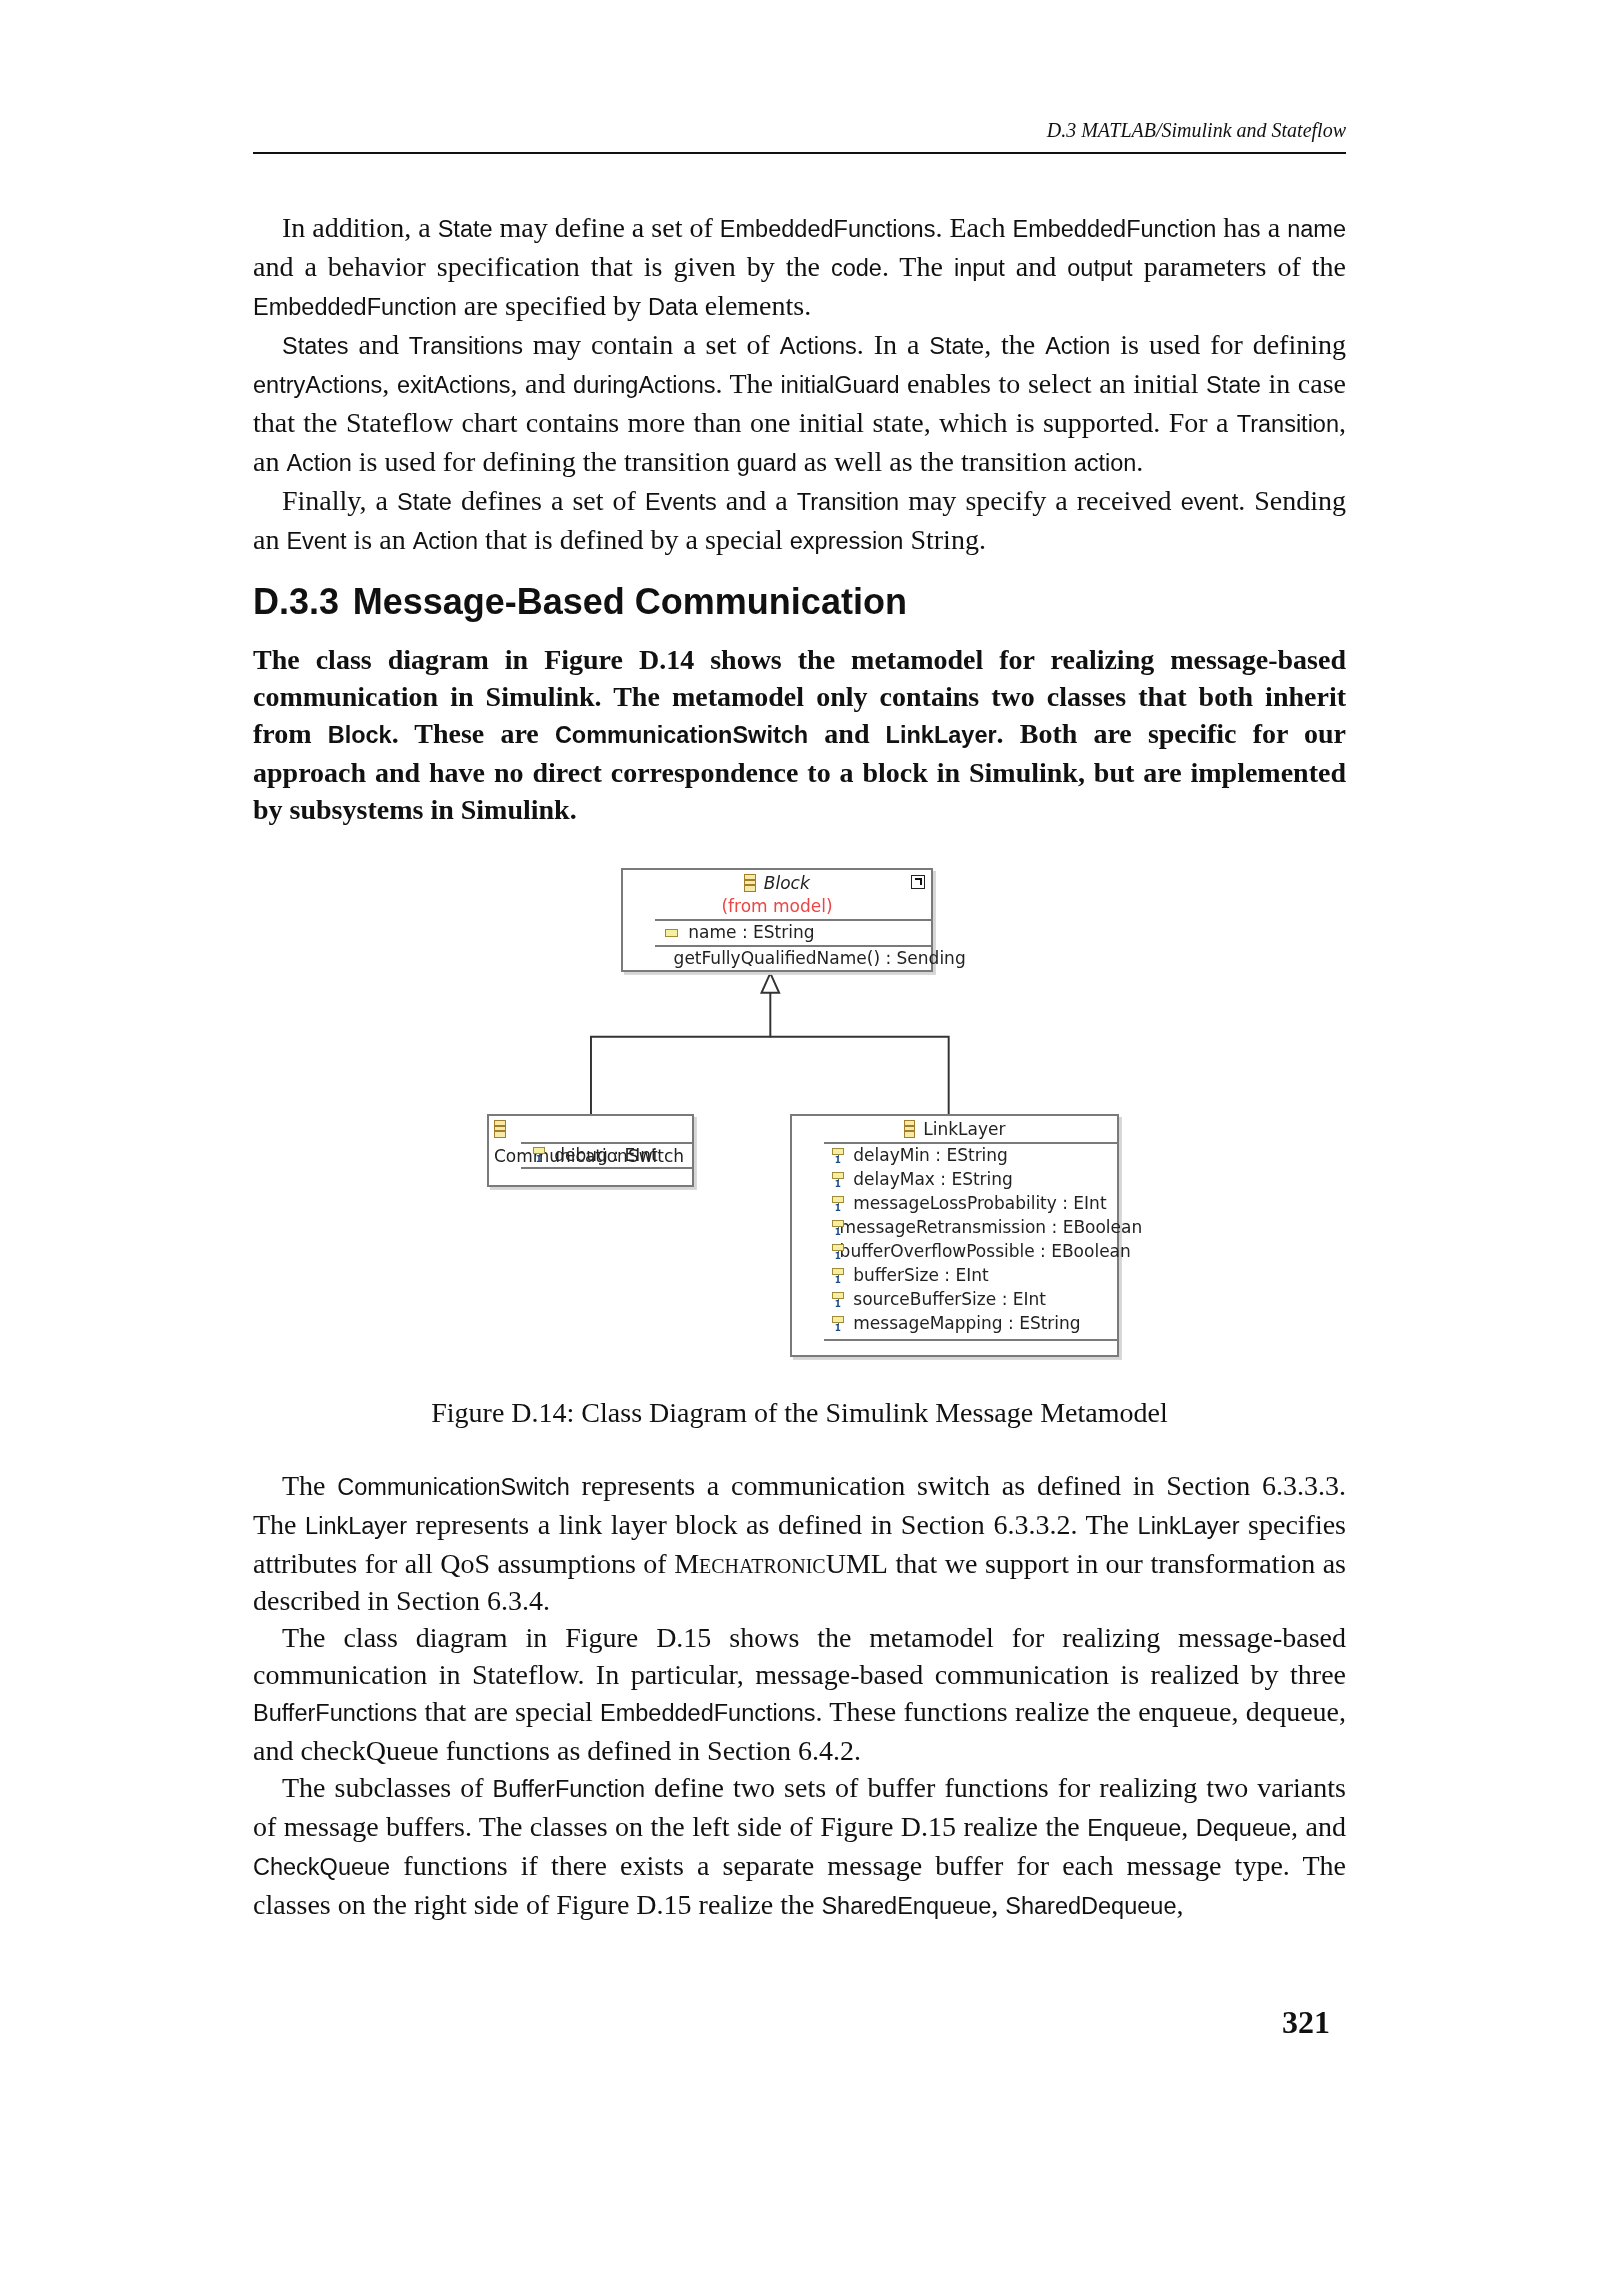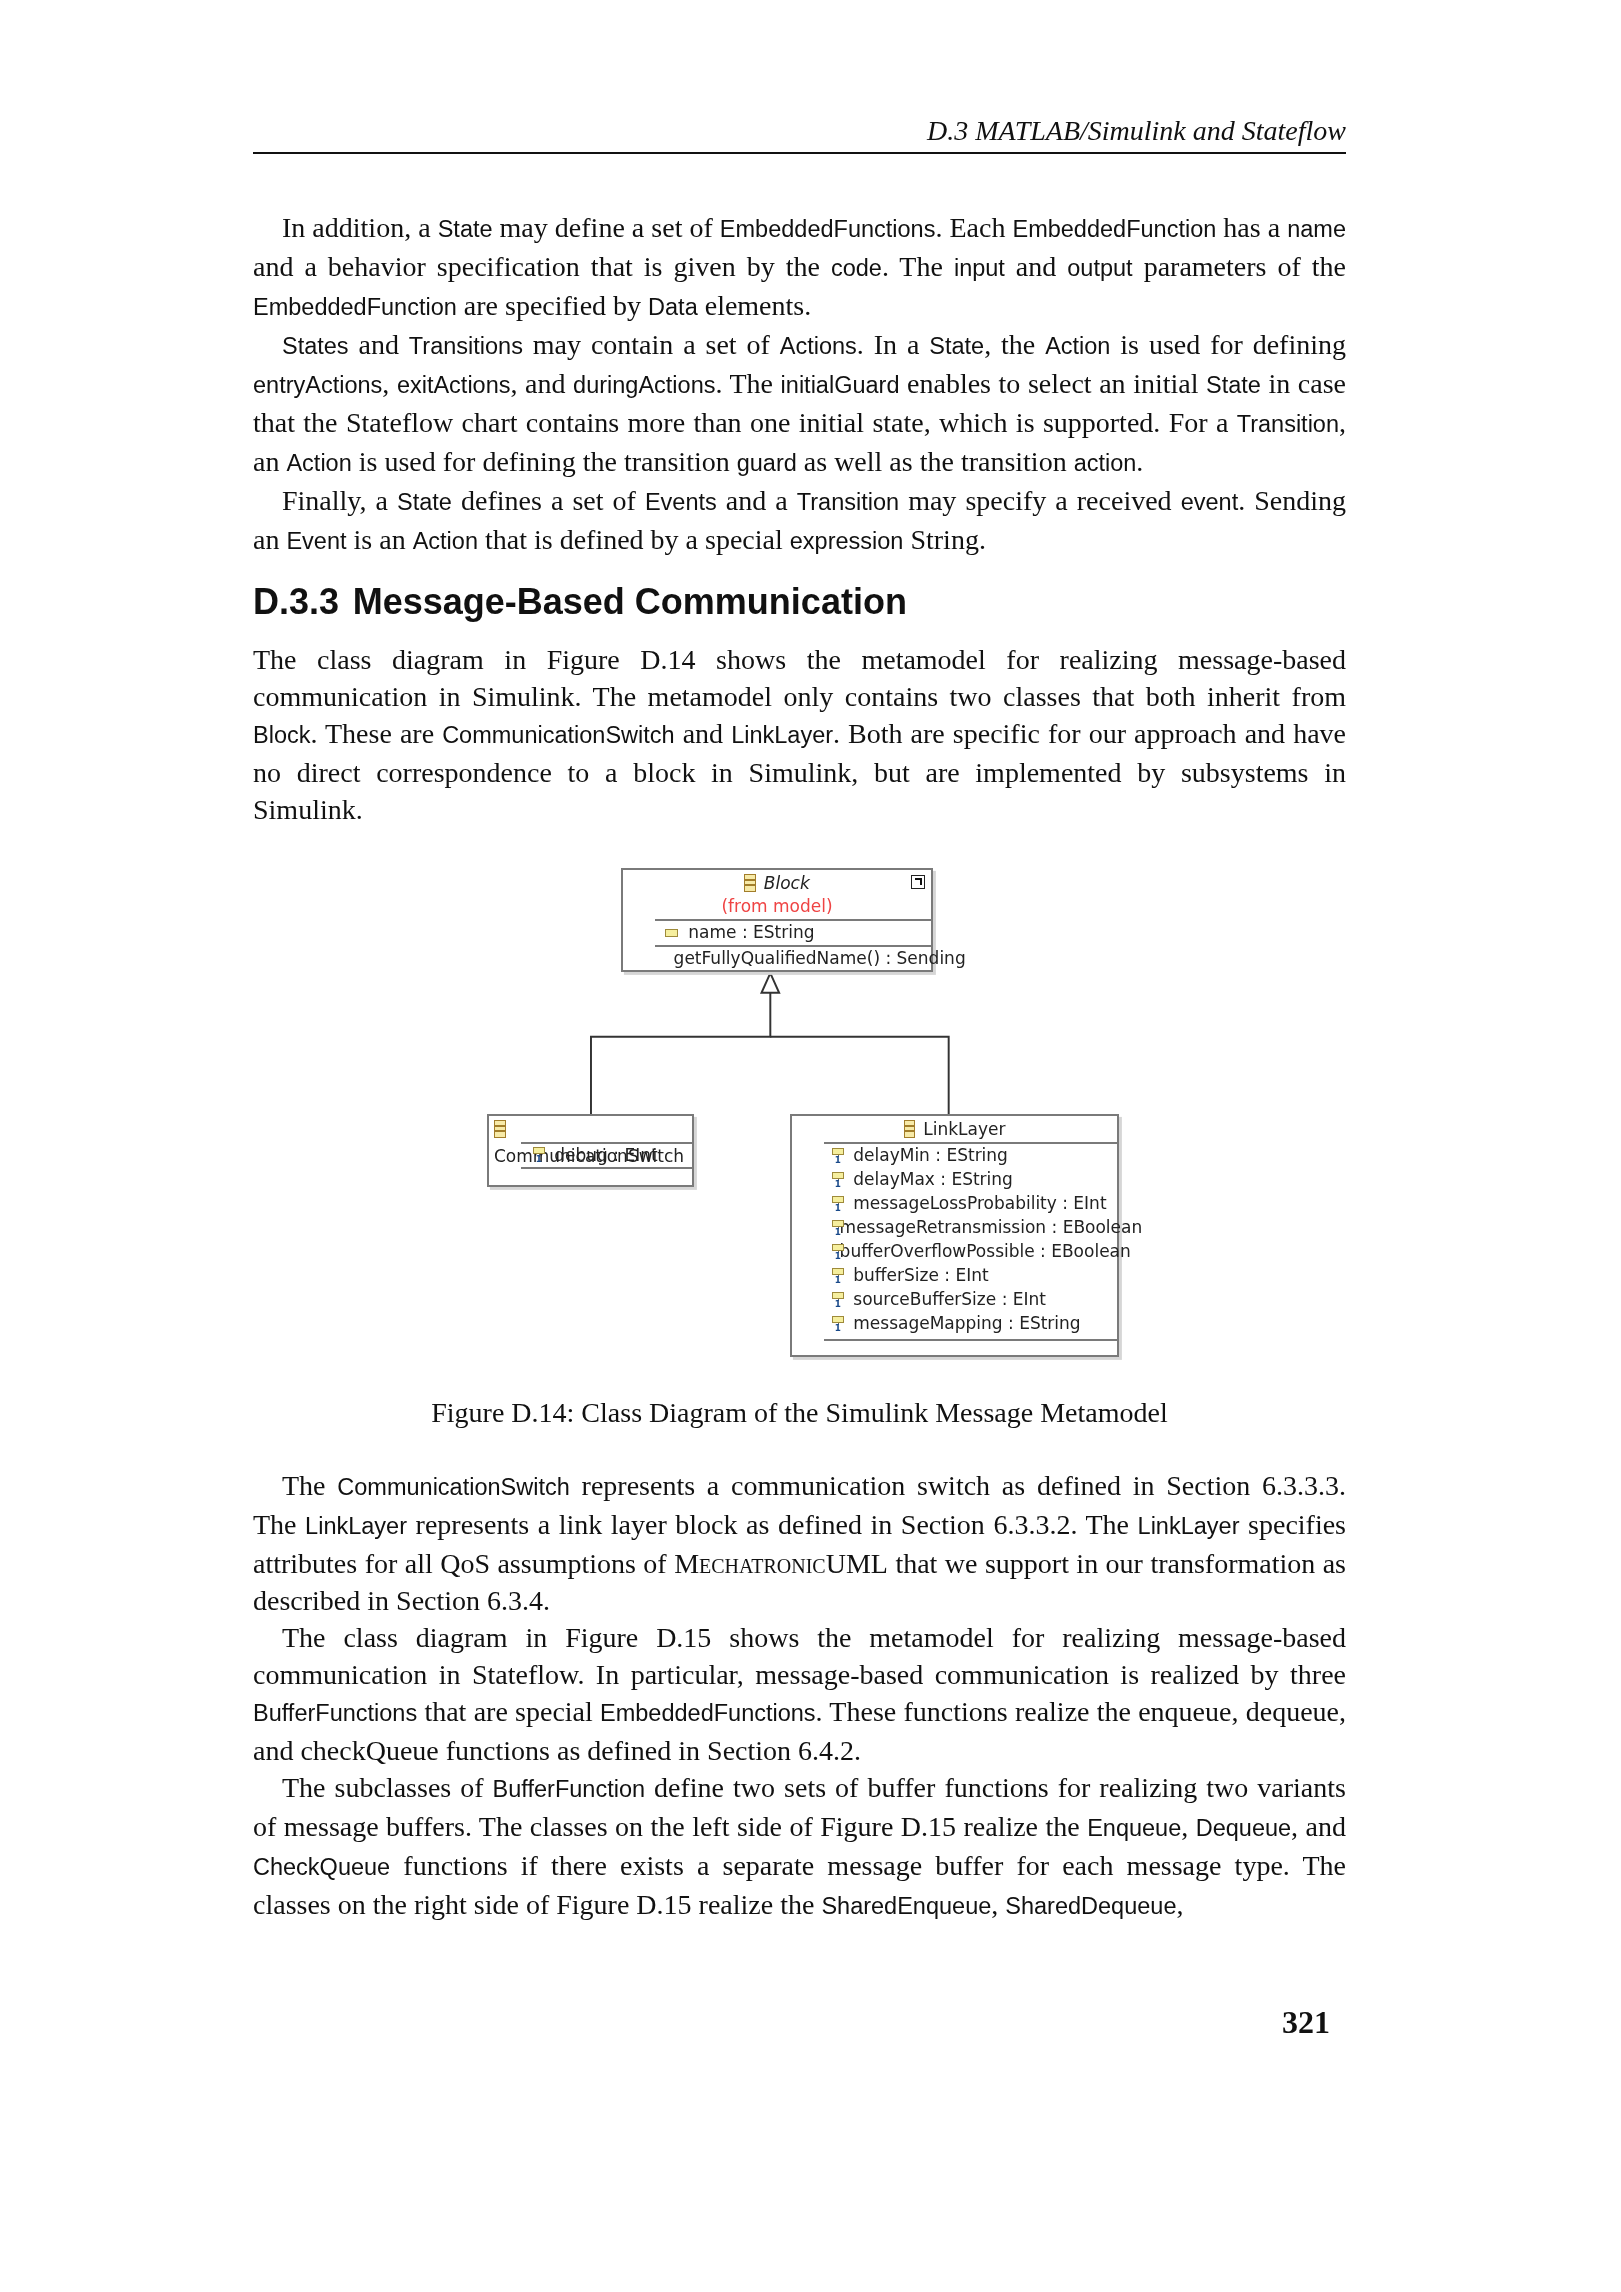--- a/index.html
+++ b/index.html
@@ -1,24 +1,24 @@
 <!DOCTYPE html>
 <html><head>
 <meta charset="utf-8">
 <style>
   html, body { margin: 0; padding: 0; background: #ffffff; }
   body { width: 1621px; height: 2293px; position: relative; overflow: hidden;
          font-family: "Liberation Serif", "DejaVu Serif", serif; color: #111; }
   .page { position: absolute; left: 253px; top: 0; width: 1093px; }
   .running-head { position: absolute; left: 0; top: 114px; width: 1093px; text-align: right;
-                  font-style: italic; font-size: 28px; line-height: 33px; }
+                  font-style: italic; font-size: 20px; line-height: 33px; }
   .head-rule { position: absolute; left: 0; top: 152px; width: 1093px; height: 2px; background: #111; }
   .body-text { font-size: 28px; line-height: 37px; text-align: justify; margin: 0; }
   .p { margin: 0; text-indent: 29px; text-align: justify; text-align-last: left; }
-  .p.noindent { text-indent: 0; }
+  .p.noindent { text-indent: 0; font-weight: bold; }
   .sf { font-family: "Liberation Sans", "DejaVu Sans", sans-serif; font-size: 23.5px; }
   .sc { font-variant: small-caps; }
   .block1 { position: absolute; left: 0; top: 209px; width: 1093px; }
   .section-title { position: absolute; left: 0; top: 582px; font-family: "Liberation Sans", "DejaVu Sans", sans-serif;
                    font-weight: bold; font-size: 36px; line-height: 39px; margin: 0; }
   .section-title .num { margin-right: 13.7px; }
   .block2 { position: absolute; left: 0; top: 641px; width: 1093px; }
   .block3 { position: absolute; left: 0; top: 1467px; width: 1093px; }
   .caption { position: absolute; left: 0; top: 1395px; width: 1093px; text-align: center; font-size: 28px; line-height: 35px; }
   .page-number { position: absolute; right: 16px; top: 2004px; font-weight: bold; font-size: 32px; }

